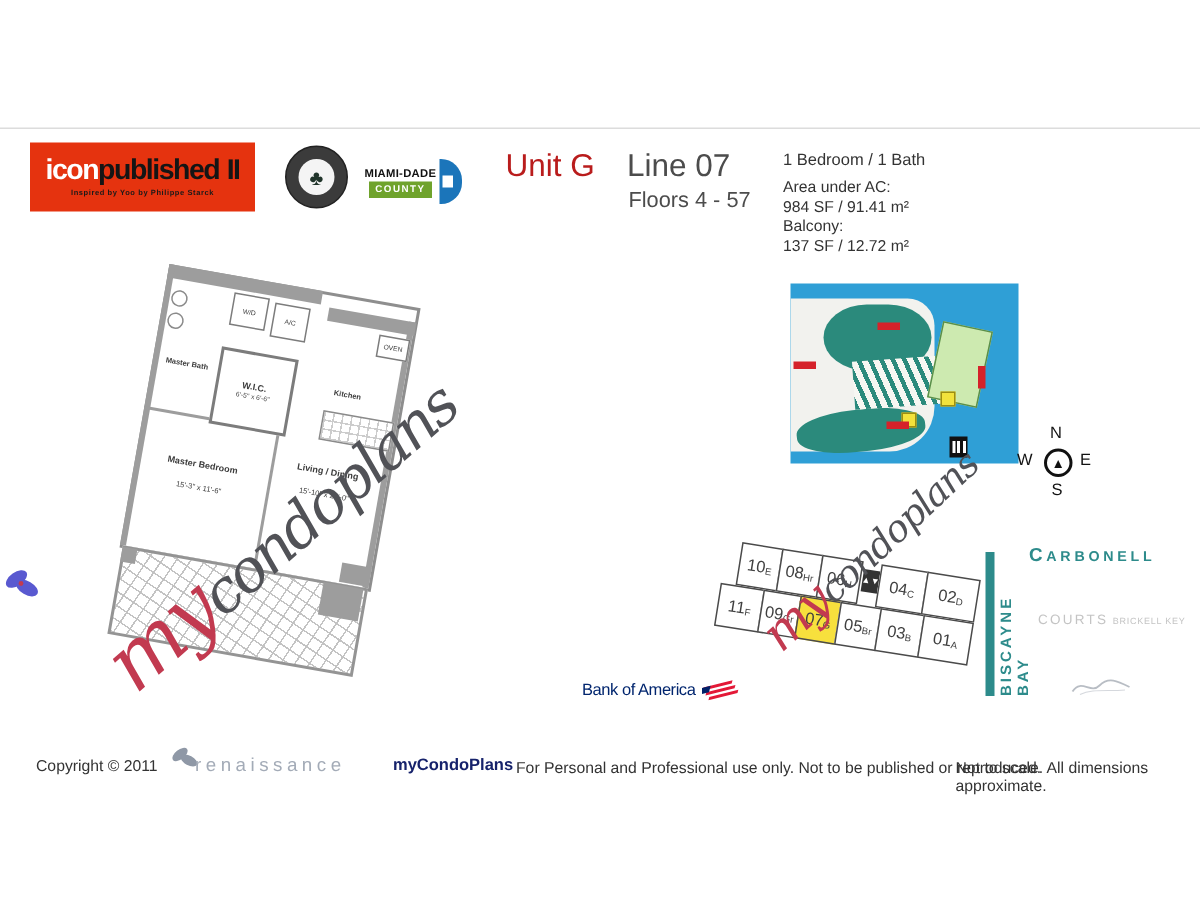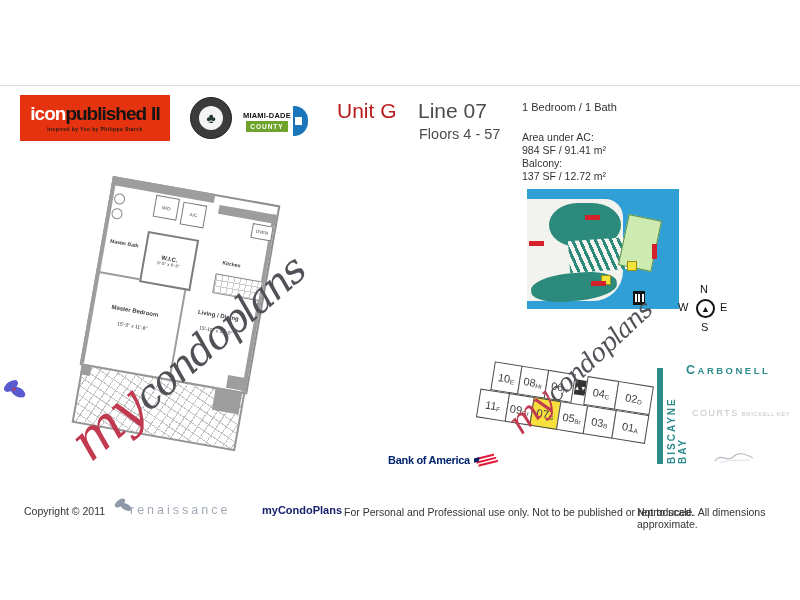--- a/index.html
+++ b/index.html
@@ -25,21 +25,21 @@
   .mdc-county{background:#6fa32c;color:#fff;font-size:6.5px;font-weight:bold;
         letter-spacing:1px;padding:2px 4px;margin-top:1px;}
   .mdc-d{width:15px;height:30px;background:#1b75ba;border-radius:0 14px 14px 0;position:relative;}
   .mdc-d::after{content:"";position:absolute;left:2px;top:11px;width:7px;height:8px;background:#fff;}
   .title-unit{position:absolute;left:337px;top:99px;font-size:21px;color:#b91c1c;}
   .title-line{position:absolute;left:418px;top:99px;font-size:21px;color:#4c4c4c;}
   .title-floors{position:absolute;left:419px;top:126px;font-size:14.5px;color:#4c4c4c;}
   .specs{position:absolute;left:522px;top:101px;font-size:10.5px;color:#333;line-height:1.25;}
   .specs .row{display:flex;flex-direction:column;}
   .specs .lab{width:84px;}
-  .specs .bb{margin-bottom:16px;font-size:11px;}
+  .specs .bb{margin-bottom:4px;font-size:11px;}
   
   .plan{position:absolute;left:113px;top:176px;width:170px;height:250px;
         transform:rotate(10deg);transform-origin:0 0;}
   .outline{position:absolute;left:0;top:0;width:166px;height:188px;border:2px solid #8e8e8e;background:#fff;}
   .wall{position:absolute;background:#9d9d9d;}
   .room{position:absolute;border:1px solid #7c7c7c;background:#fff;display:flex;flex-direction:column;
         align-items:center;justify-content:center;text-align:center;}
   .lbl{position:absolute;text-align:center;color:#3c3c3c;}
   .t4{font-size:4.5px;color:#3c3c3c;}
   .t5{font-size:5px;color:#3c3c3c;}
@@ -93,21 +93,21 @@
   .baybar{position:absolute;left:657px;top:368px;width:6px;height:96px;background:#2d8b8b;}
   .baytext{position:absolute;left:666px;top:368px;height:96px;writing-mode:vertical-rl;
         transform:rotate(180deg);font-size:10px;font-weight:bold;color:#2d8b8b;letter-spacing:2px;}
   .carbonell{position:absolute;left:686px;top:363px;font-size:9.5px;font-weight:bold;color:#2d8b8b;
         letter-spacing:2.5px;}
   .carbonell::first-letter{font-size:12.5px;}
   .courts{position:absolute;left:692px;top:408px;font-size:9px;color:#c4c4c4;letter-spacing:1.5px;}
   .courts .sub{font-size:6px;letter-spacing:.5px;margin-left:3px;}
   
   .bank{position:absolute;left:376px;top:453px;display:flex;align-items:center;gap:4px;}
-  .bank .nm{font-size:11px;font-weight:bold;color:#01256e;letter-spacing:-.3px;padding-left:12px;}
+  .bank .nm{font-size:11px;font-weight:normal;color:#01256e;letter-spacing:-.3px;padding-left:12px;}
   
   .foot{font-size:10.5px;color:#333;}
   .renai{position:absolute;left:130px;top:503px;font-size:12.5px;color:#a3abb7;letter-spacing:3px;}
   .mcp{position:absolute;left:262px;top:504px;font-size:11px;font-weight:bold;color:#16226b;}
 </style>
 </head>
 <body>
 
 <div class="page">
   <div class="topline"></div>

